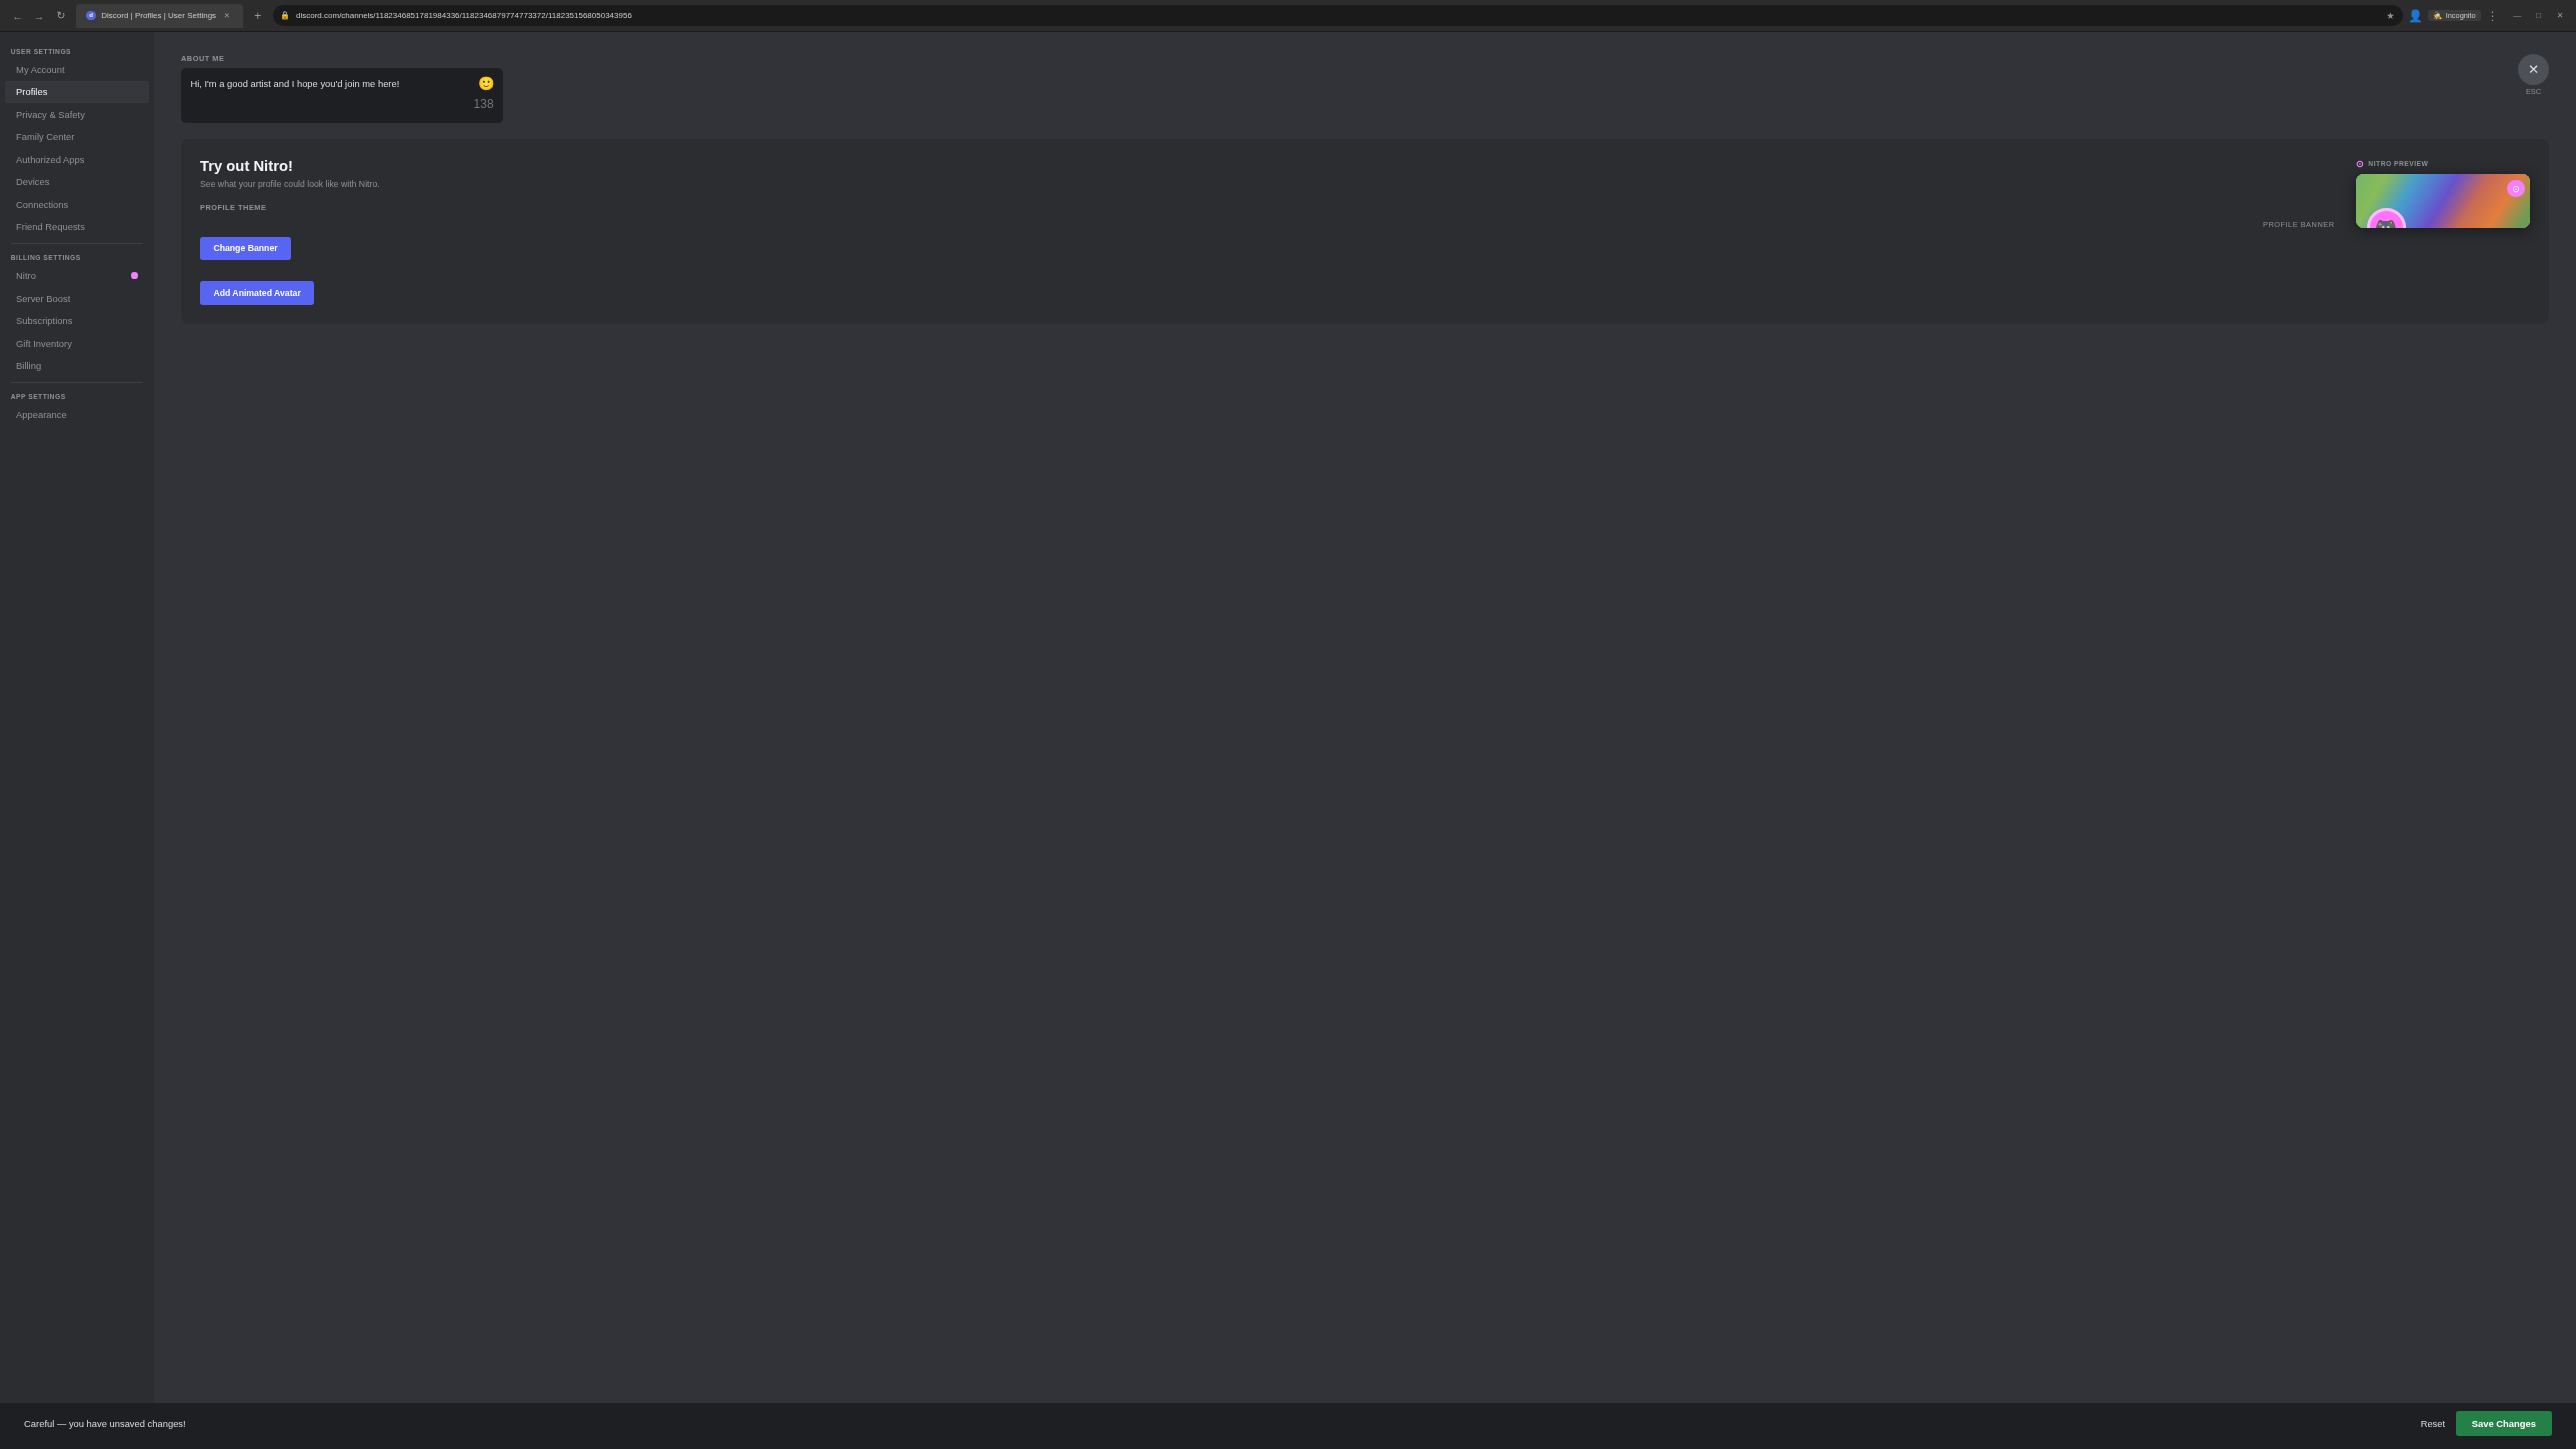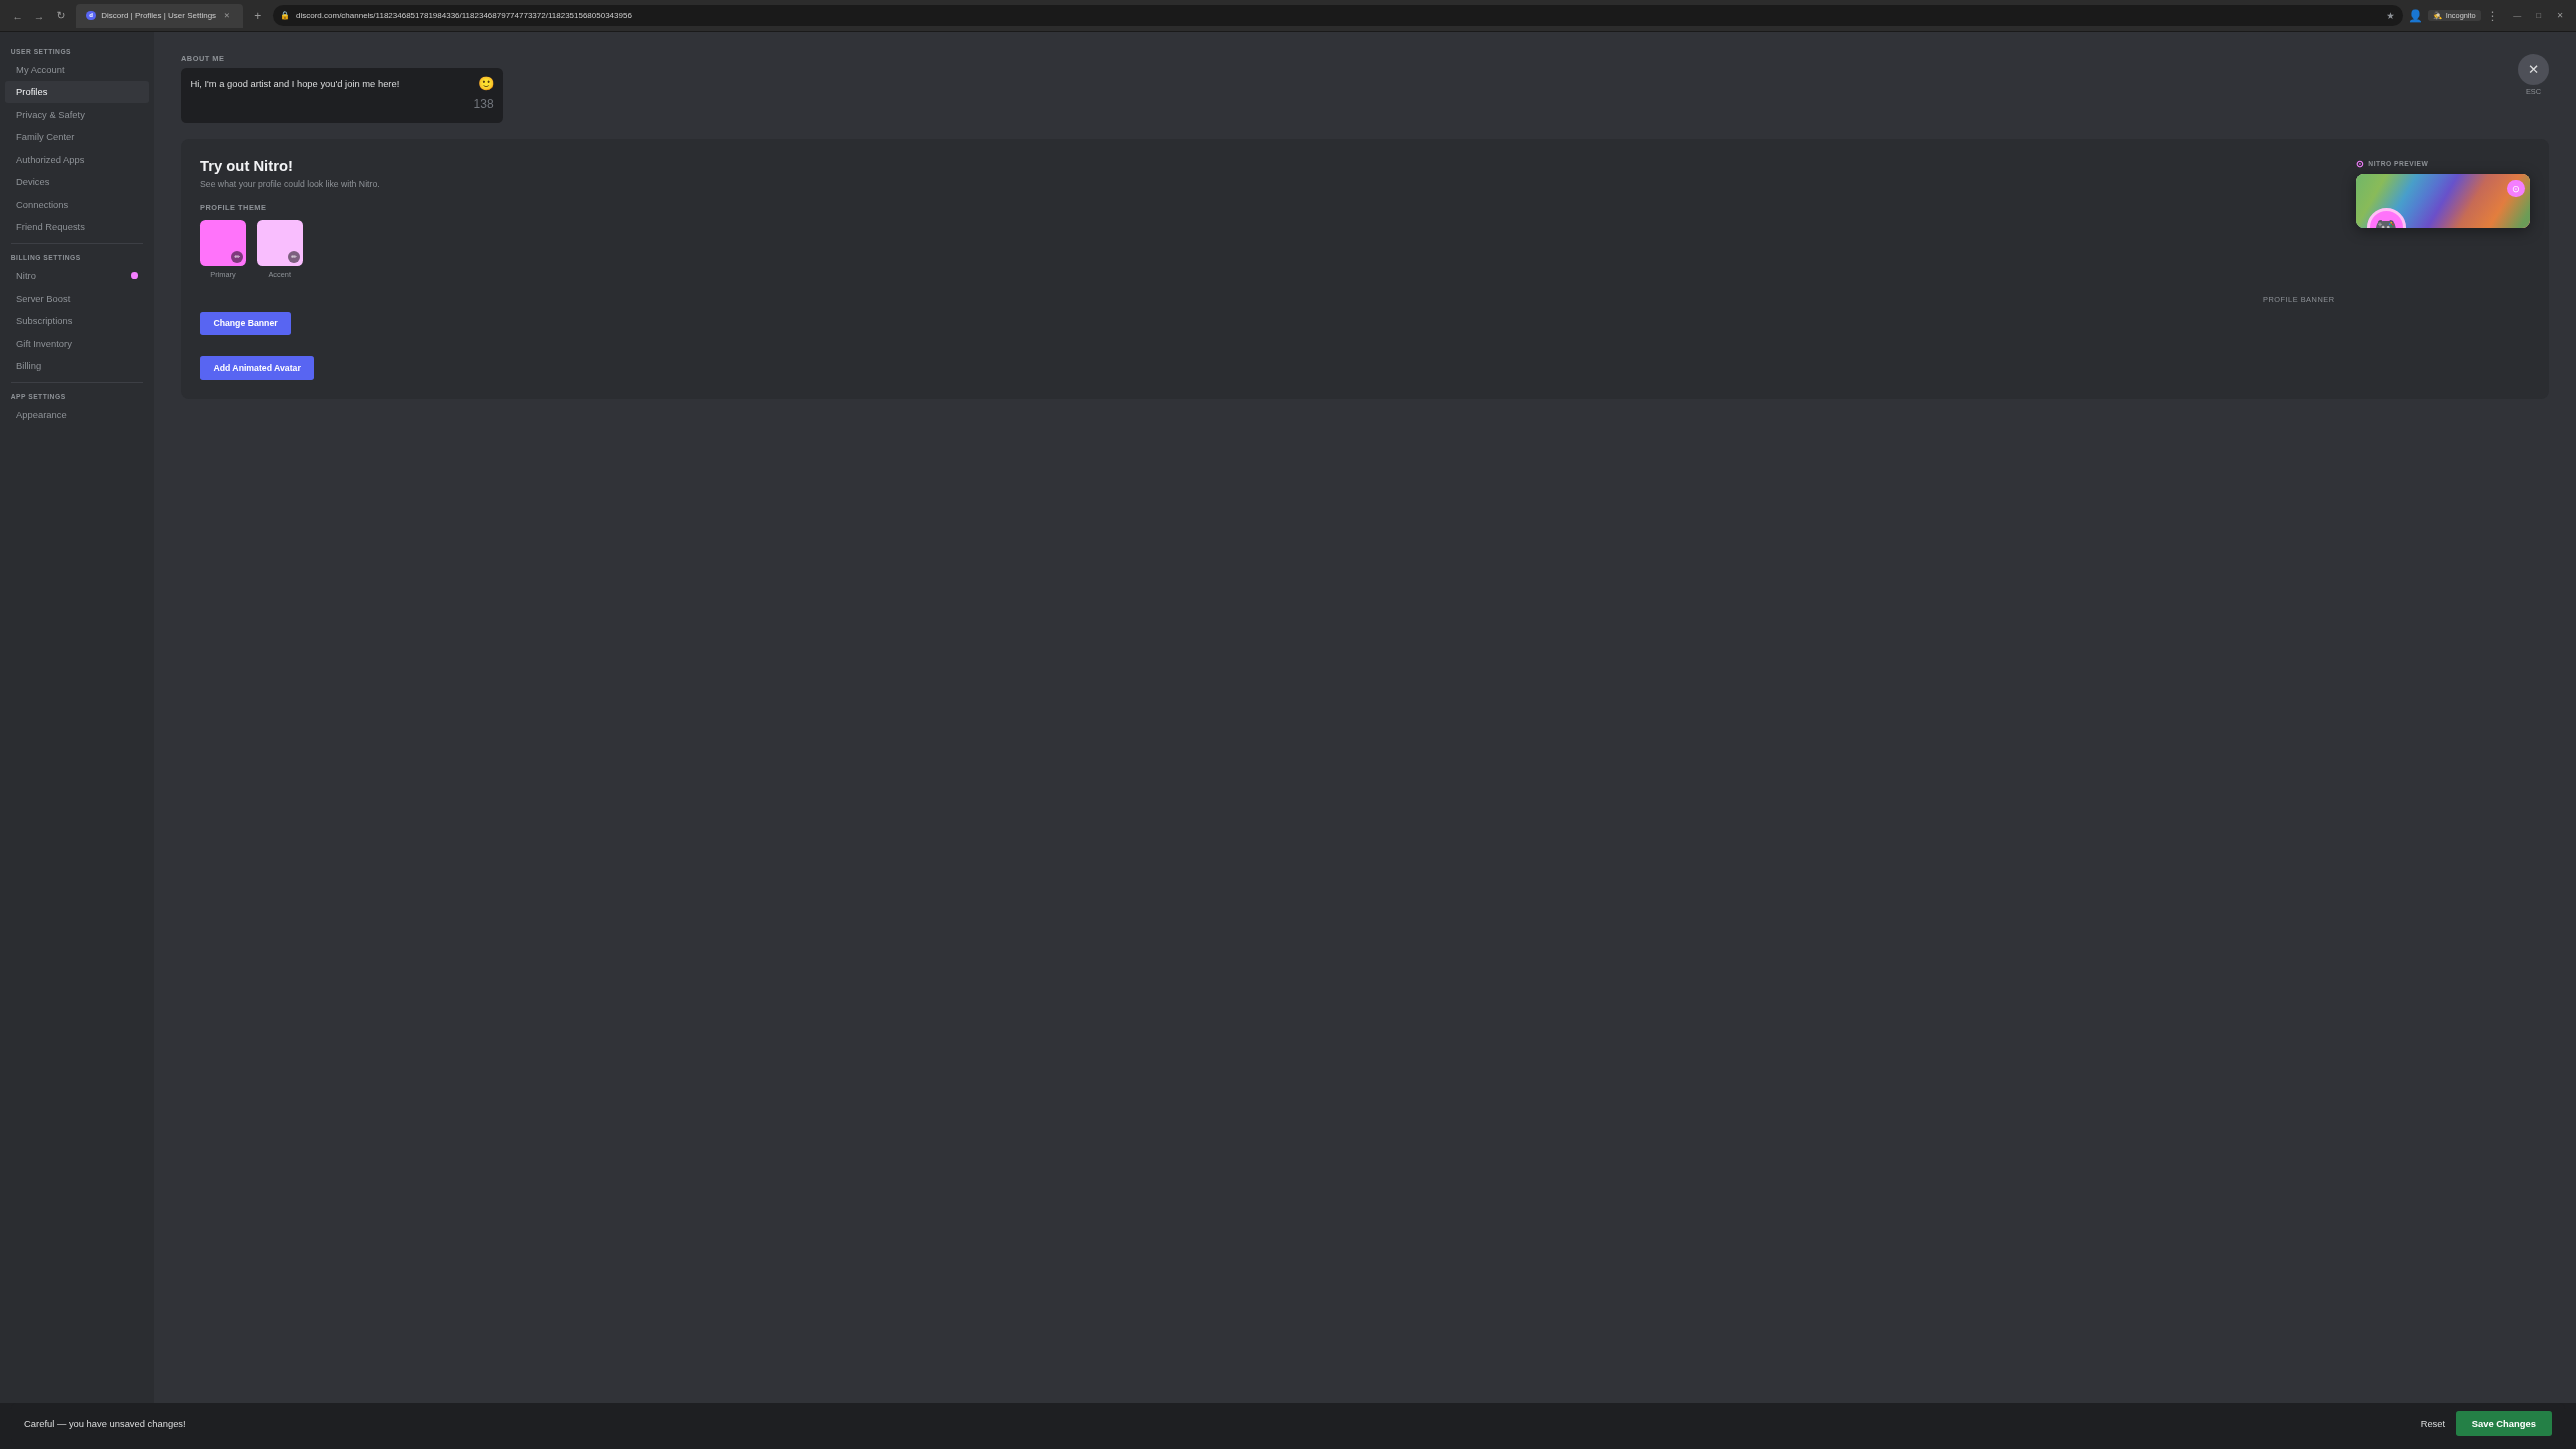--- a/index.html
+++ b/index.html
@@ -598,34 +598,20 @@
       <div class="about-me-emoji">🙂</div>
       <div class="about-me-counter">138</div>
     </div>
 
     <div class="nitro-section">
       <div class="nitro-left">
         <div class="nitro-title">Try out Nitro!</div>
         <div class="nitro-desc">See what your profile could look like with Nitro.</div>
 
         <div class="profile-theme-label">PROFILE THEME</div>
-        <div class="theme-swatches">
-          <div class="theme-swatch-wrapper">
-            <div class="theme-swatch" style="background:#ff73fa;">
-              <div class="swatch-edit">✏</div>
-            </div>
-            <span class="swatch-label">Primary</span>
-          </div>
-          <div class="theme-swatch-wrapper">
-            <div class="theme-swatch" style="background:#f9befe;">
-              <div class="swatch-edit">✏</div>
-            </div>
-            <span class="swatch-label">Accent</span>
-          </div>
-        </div>
 
         <div class="profile-banner-label">PROFILE BANNER</div>
         <button class="change-banner-btn">Change Banner</button>
 
         <div style="margin-top:13.4px;">
           <button class="add-animated-btn">Add Animated Avatar</button>
         </div>
       </div>
 
       <div class="nitro-preview-side">

